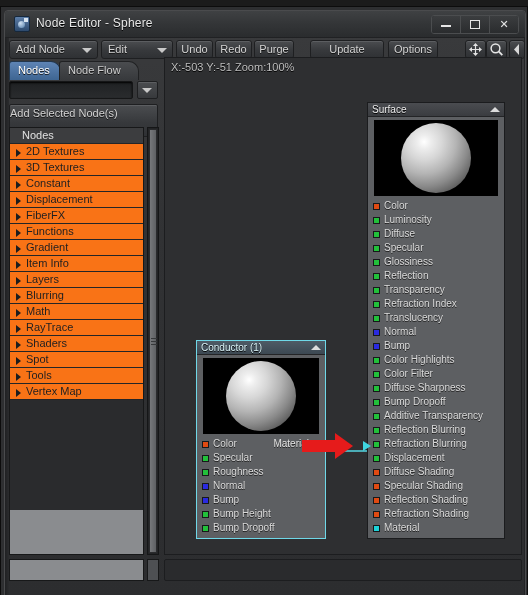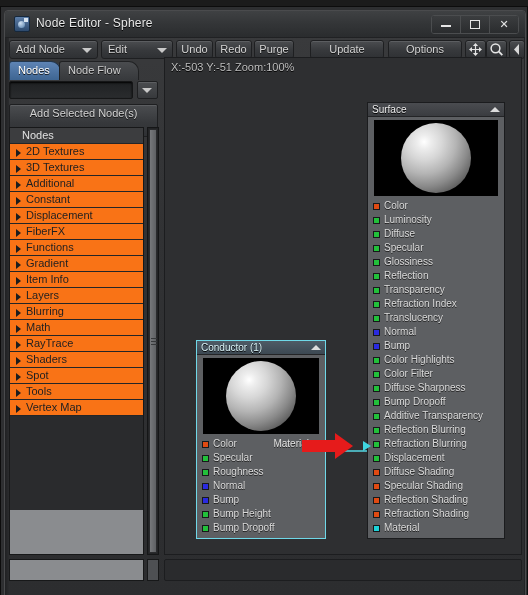--- a/index.html
+++ b/index.html
@@ -85,21 +85,21 @@
              border:1px solid #151617;border-radius:2px;box-sizing:border-box;
              box-shadow:inset 0 1px 2px #000;}
   .searchdrop{position:absolute;left:136px;top:74px;width:21px;height:18px;
               background:linear-gradient(#4b4d50,#37393c);
               border:1px solid #1e1f21;border-radius:2px;box-sizing:border-box;
               box-shadow:inset 0 1px 0 #5c5e61;}
   .addsel{position:absolute;left:8px;top:97px;width:149px;height:33px;
           background:linear-gradient(#4b4d50,#37393c 55%,#2f3134);
           border:1px solid #1e1f21;border-radius:2px;box-sizing:border-box;
           box-shadow:inset 0 1px 0 #5c5e61;
-          font-size:11px;line-height:16px;color:#d2d2d2;text-align:center;
+          font-size:11px;line-height:16px;color:#d2d2d2;
           text-shadow:0 1px 0 #111;cursor:default;}
 
   .treewrap{position:absolute;left:8px;top:120px;width:135px;height:428px;
             background:#2a2b2d;border:1px solid #171819;box-sizing:border-box;}
   .tree{position:absolute;left:0;top:0;right:0;bottom:0;overflow:hidden;}
   .trow{height:16px;position:relative;box-sizing:border-box;
         border-bottom:1px solid #242527;
         background:#f97316;cursor:default;}
   .trow.header{background:#3c3d3f;}
   .trow.header .tlab{left:12px;color:#dcdcdc;}
@@ -220,21 +220,21 @@
     </div>
     <div class="btn center" style="left:209px;top:2px;width:37px;">
       <span class="lbl">Redo</span>
     </div>
     <div class="btn center" style="left:248px;top:2px;width:40px;">
       <span class="lbl">Purge</span>
     </div>
     <div class="btn center" style="left:304px;top:2px;width:74px;">
       <span class="lbl">Update</span>
     </div>
-    <div class="btn center" style="left:382px;top:2px;width:74px;">
+    <div class="btn center" style="left:382px;top:2px;width:50px;">
       <span class="lbl">Options</span>
     </div>
     <div class="iconbtn" style="left:459px;top:2px;">
       <svg width="19" height="17" viewBox="0 0 19 17">
         <g stroke="#e2e2e2" stroke-width="1.2" fill="none">
           <path d="M9.5 3 L9.5 14 M4 8.5 L15 8.5"></path>
         </g>
         <g fill="#e2e2e2">
           <path d="M9.5 2 l2.6 3 h-5.2 z"></path>
             <path d="M9.5 15 l2.6 -3 h-5.2 z"></path>
@@ -281,24 +281,20 @@
         <div class="trow">
           <i class="tarrow"></i>
           <span class="tlab">2D Textures</span>
         </div>
         <div class="trow">
           <i class="tarrow"></i>
           <span class="tlab">3D Textures</span>
         </div>
         <div class="trow">
           <i class="tarrow"></i>
-          <span class="tlab">Additional</span>
-        </div>
-        <div class="trow">
-          <i class="tarrow"></i>
           <span class="tlab">Constant</span>
         </div>
         <div class="trow">
           <i class="tarrow"></i>
           <span class="tlab">Displacement</span>
         </div>
         <div class="trow">
           <i class="tarrow"></i>
           <span class="tlab">FiberFX</span>
         </div>

